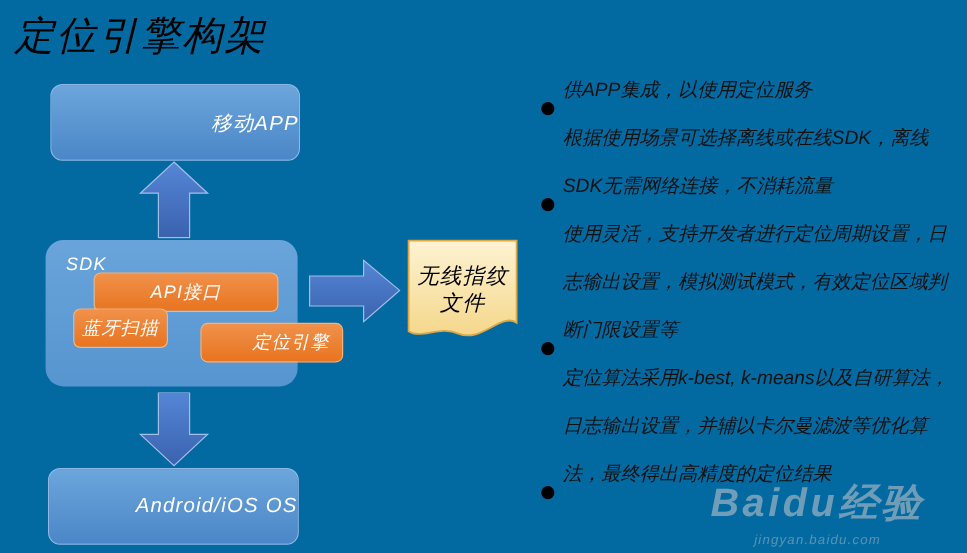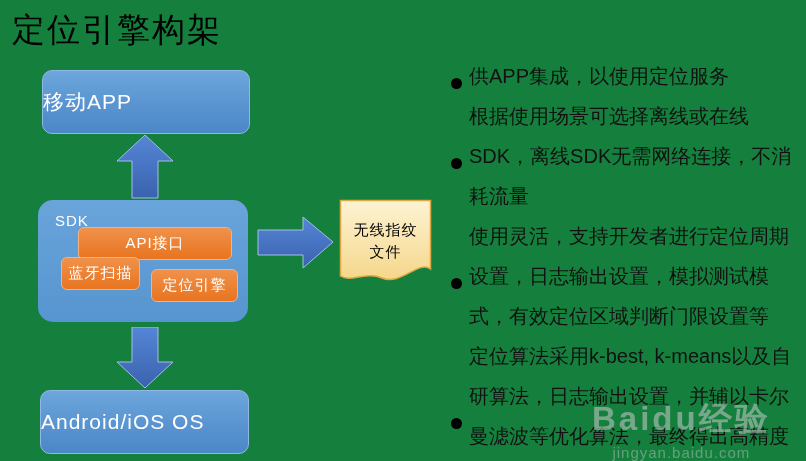--- a/index.html
+++ b/index.html
@@ -1,31 +1,31 @@
 <!DOCTYPE html>
 <html><head>
 <meta charset="utf-8">
 <style>
   html,body{margin:0;padding:0;background:#fff;}
   .stage{
-    position:relative;width:806px;height:461px;background:#15803d;overflow:hidden;
-    font-family:"Liberation Sans",sans-serif;color:#000;
+    position:relative;width:806px;height:461px;background:#0369a1;overflow:hidden;
+    font-family:"Liberation Sans",sans-serif;color:#000;font-style:italic;
   }
   
   .title{
     position:absolute;left:12px;top:8px;margin:0;
     font-size:33px;font-weight:500;letter-spacing:2px;color:#000;
   }
   
   .blue-box{
     position:absolute;border-radius:10px;
     background:linear-gradient(180deg,#6ca6dc 0%,#4b86c7 100%);
     border:1px solid #8fb8e4;
-    display:flex;align-items:center;justify-content:flex-start;
-    color:#fff;font-size:21px;letter-spacing:1px;
+    display:flex;align-items:center;justify-content:flex-end;
+    color:#fff;font-size:17px;letter-spacing:1px;
   }
   .box-app{left:42px;top:70px;width:206px;height:62px;}
   .box-os{left:40px;top:390px;width:207px;height:62px;}
   
   .sdk-box{
     position:absolute;left:38px;top:200px;width:210px;height:122px;
     border-radius:15px;
     background:linear-gradient(180deg,#69a4da 0%,#5795d0 100%);
   }
   .sdk-label{
@@ -33,54 +33,54 @@
   }
   .orange-box{
     position:absolute;border-radius:6px;
     background:linear-gradient(180deg,#f0914b 0%,#e8741f 100%);
     border:1px solid #f5b37b;
     display:flex;align-items:center;justify-content:center;
     color:#fff;font-size:15px;letter-spacing:1px;
   }
   .box-api{left:40px;top:27px;width:152px;height:31px;}
   .box-bt{left:23px;top:57px;width:77px;height:31px;}
-  .box-eng{left:113px;top:69px;width:85px;height:31px;}
+  .box-eng{left:129px;top:69px;width:85px;height:31px;padding-left:32px;}
   
   .arrow{position:absolute;}
   .arrow-up{left:115px;top:134px;}
   .arrow-down{left:115px;top:327px;}
   .arrow-right{left:257px;top:216px;}
   
   .doc{position:absolute;left:339px;top:199px;width:93px;height:89px;}
   .doc svg{position:absolute;left:0;top:0;}
   .doc-text{
     position:absolute;left:0;top:20px;width:93px;
-    text-align:center;font-size:15px;line-height:22px;color:#000;
+    text-align:center;font-size:18px;line-height:22px;color:#000;
     letter-spacing:1px;font-weight:500;
   }
   
   .bullets{
     position:absolute;left:451px;top:56px;width:350px;
     margin:0;padding:0;list-style:none;
   }
   .bullets li{
-    display:flex;align-items:center;
-    font-size:20px;line-height:40px;color:#111;
+    display:flex;align-items:flex-end;
+    font-size:16px;line-height:40px;color:#111;
   }
   .dot{
     flex:0 0 11px;width:11px;height:11px;border-radius:50%;
     background:#000;margin:15px 7px 0 0;
   }
   
   .watermark{
     position:absolute;left:592px;top:385px;pointer-events:none;
     color:#c9c9cc;opacity:.55;text-align:center;margin-top:12px;
   }
   .wm-main{font-size:33px;font-weight:bold;letter-spacing:3px;}
-  .wm-url{font-size:15px;margin-top:2px;letter-spacing:1px;opacity:.8;}
+  .wm-url{font-size:11px;margin-top:2px;letter-spacing:1px;opacity:.8;}
 </style>
 </head>
 <body>
 
 <div class="stage">
 
   <h1 class="title">定位引擎构架</h1>
 
   <div class="blue-box box-app">
     <span>移动APP</span>

